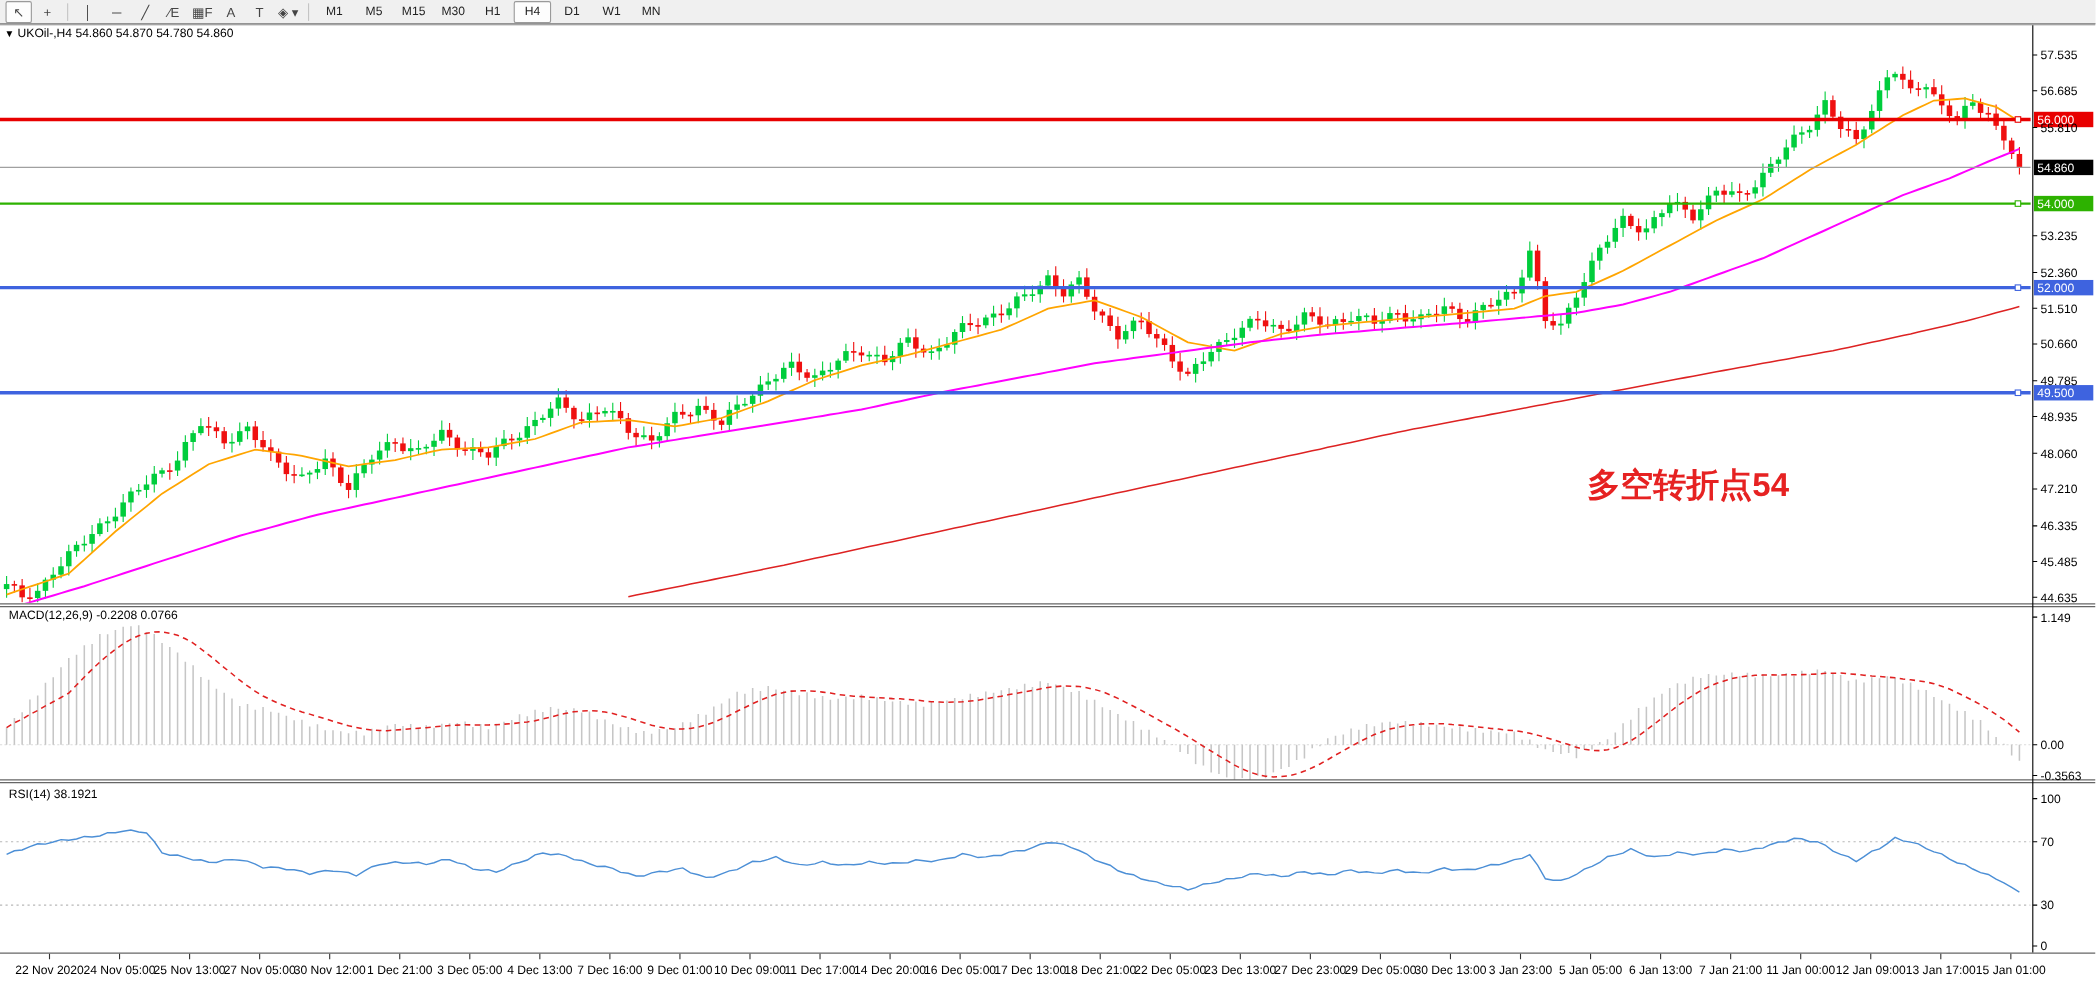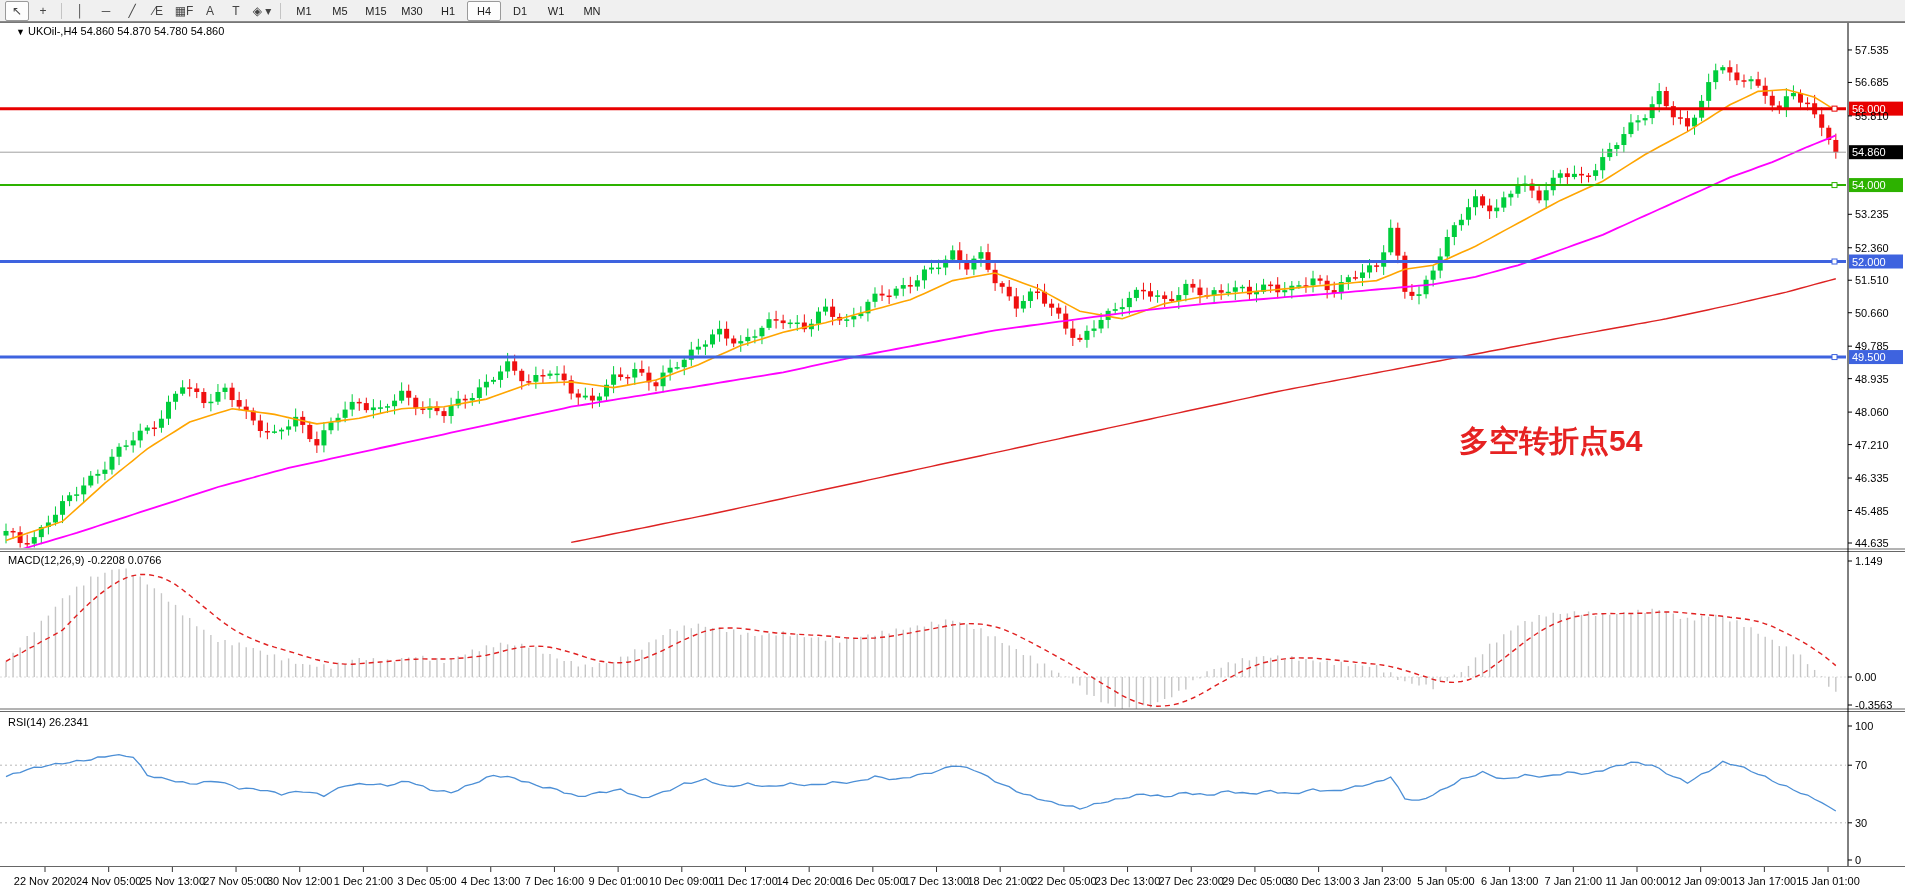--- a/index.html
+++ b/index.html
@@ -9,21 +9,21 @@
            border-bottom:1px solid #8a8a8a;display:flex;align-items:center;padding-left:4px;
            box-sizing:border-box;z-index:3}
   .tbtn{min-width:22px;height:18px;display:flex;align-items:center;justify-content:center;
         font-size:12px;color:#444;border:1px solid transparent;border-radius:2px;margin:0 1px;
         white-space:nowrap;cursor:default}
   .tbtn.active{background:#fdfdfd;border:1px solid #9a9a9a}
   .tf{font-size:11px;padding:0 5px;color:#222}
   .tsep{width:1px;height:16px;background:#c4c4c4;margin:0 5px}
   #chart{position:absolute;top:0;left:0;z-index:1}
   .overlay{position:absolute;z-index:2;color:#000;font-size:11px;white-space:nowrap}
-  #symbol-line{left:16px;top:25px}
+  #symbol-line{left:4px;top:25px}
   #macd-label{left:8px;top:554px}
   #rsi-label{left:8px;top:716px}
   #annotation{left:1443px;top:421px;font-size:30px;font-weight:bold;z-index:2;
               position:absolute;white-space:nowrap}
 </style>
 </head>
 <body>
 
 <div id="toolbar">
   <div id="tools" style="display:flex;align-items:center">
@@ -992,14 +992,14 @@
       <text x="1700.68" y="885" text-anchor="middle">12 Jan 09:00</text>
       <line x1="1764.36" y1="867" x2="1764.36" y2="872" stroke="#333"></line>
       <text x="1764.36" y="885" text-anchor="middle">13 Jan 17:00</text>
       <line x1="1828.04" y1="867" x2="1828.04" y2="872" stroke="#333"></line>
       <text x="1828.04" y="885" text-anchor="middle">15 Jan 01:00</text>
     </g>
   </svg>
 
 <div id="symbol-line" class="overlay"><span style="font-size:9px">▼</span> <span>UKOil-,H4  54.860 54.870 54.780 54.860</span></div>
 <div id="macd-label" class="overlay">MACD(12,26,9) -0.2208 0.0766</div>
-<div id="rsi-label" class="overlay">RSI(14) 26.2341</div>
-<div id="annotation" style="color: rgb(230, 34, 34); margin-left: 16px;">多空转折点54</div>
+<div id="rsi-label" class="overlay">RSI(14) 38.1921</div>
+<div id="annotation" style="color: rgb(230, 34, 34);">多空转折点54</div>
 
 </body></html>

